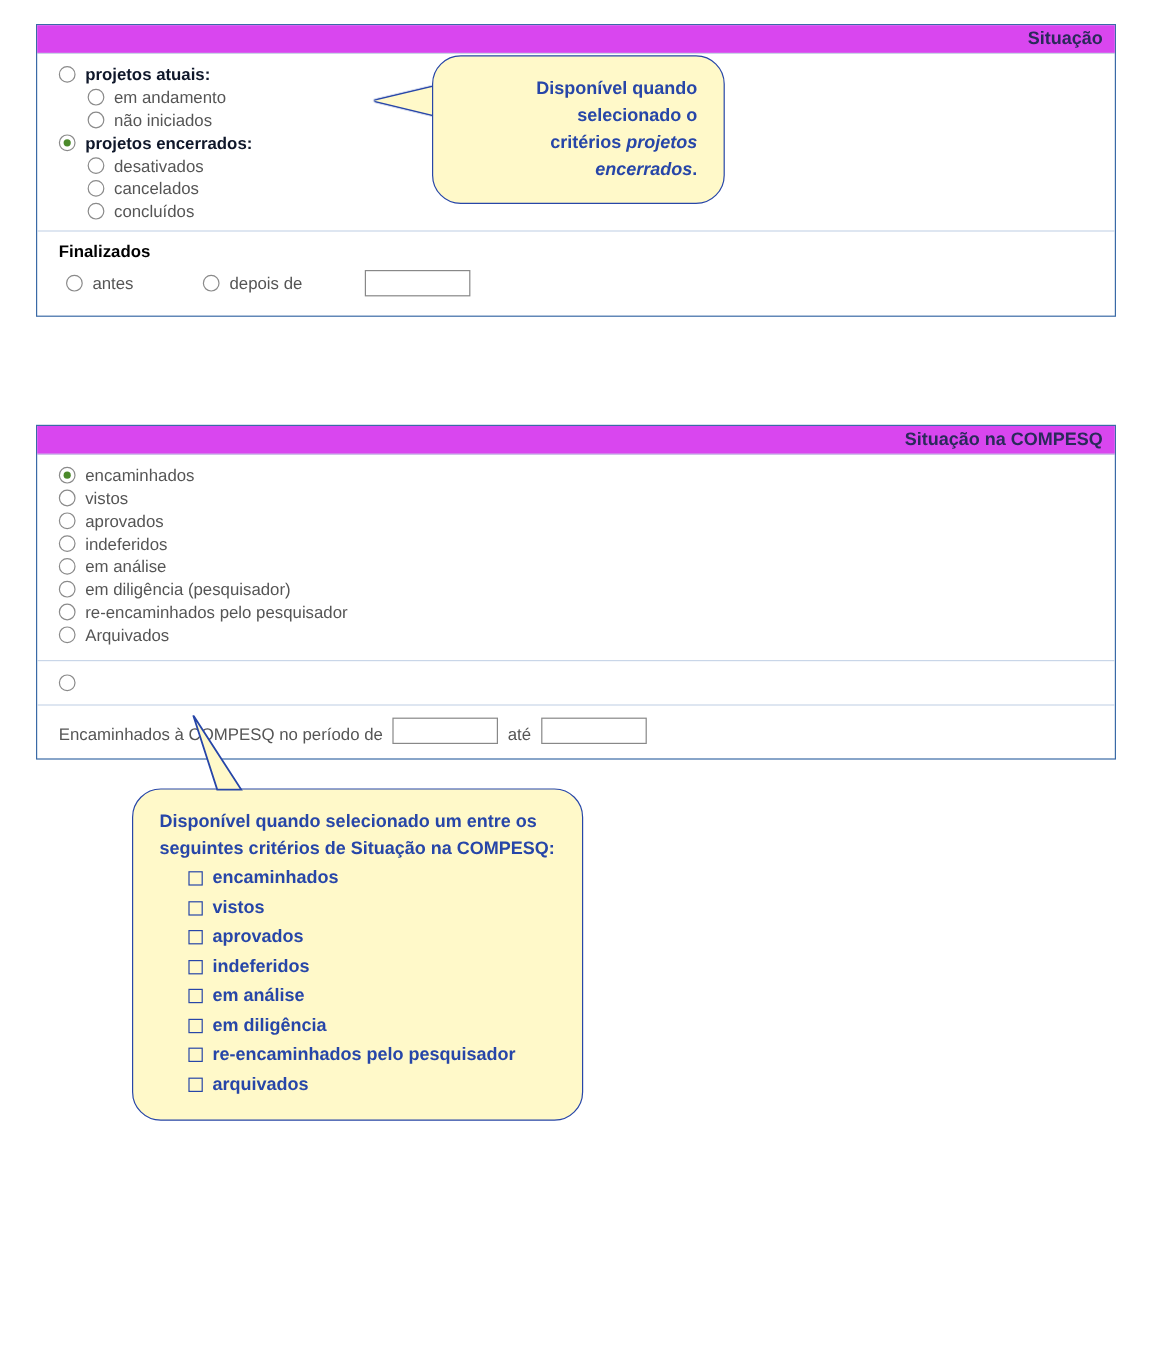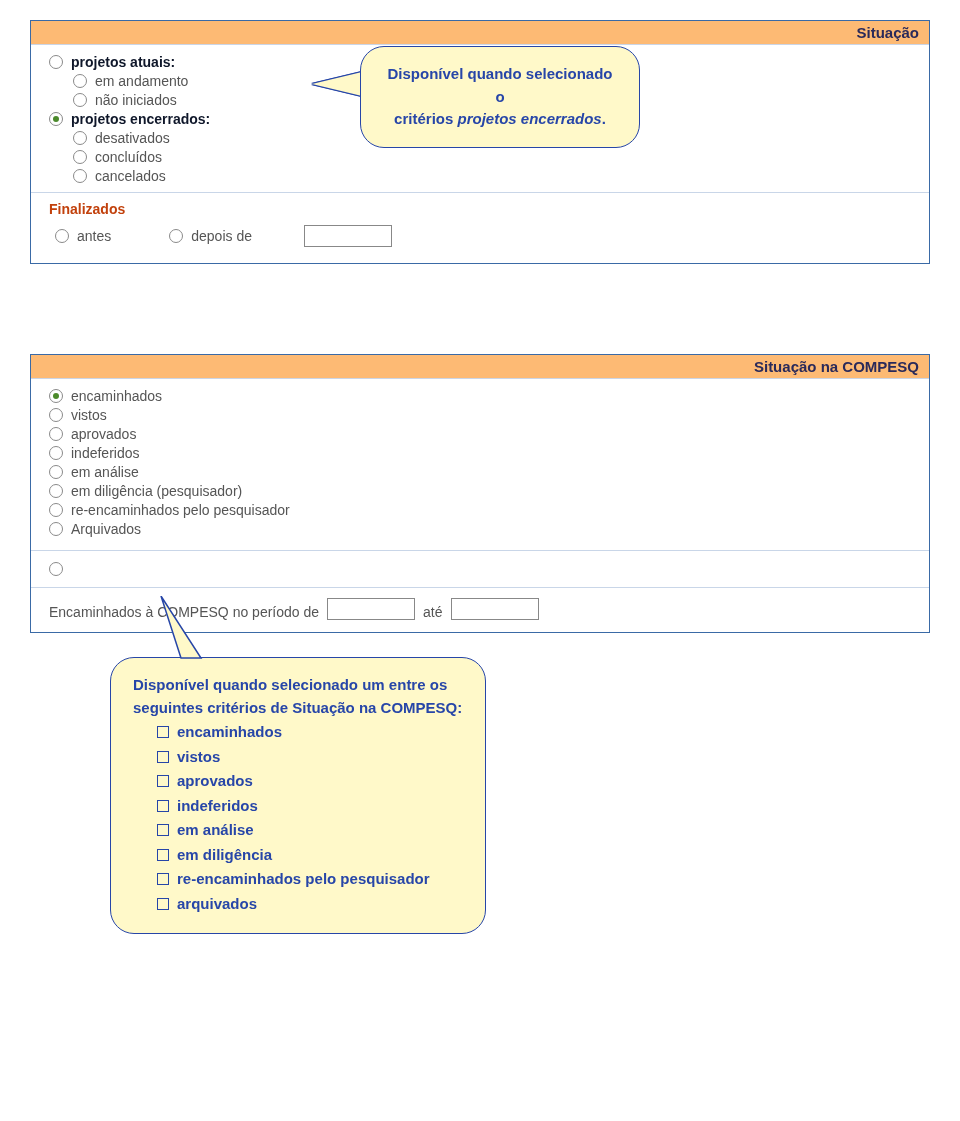--- a/index.html
+++ b/index.html
@@ -11,21 +11,21 @@
     color: #555;
     background: #fff;
     width: 960px;
   }
   .panel {
     border: 1px solid #3a6aa6;
     background: #fff;
     margin-bottom: 90px;
   }
   .panel-header {
-    background: #fdba74;
+    background: #d946ef;
     color: #2a2a5a;
     font-weight: bold;
     text-align: right;
     padding: 3px 10px;
     font-size: 15px;
     border-bottom: 1px solid #cbd5e6;
   }
   .panel-body {
     padding: 6px 18px 10px 18px;
   }
@@ -55,21 +55,21 @@
     display: block;
   }
   .bold { font-weight: bold; color: #0f172a; }
   .sub { margin-left: 24px; }
   .sep {
     border-top: 1px solid #c9d6e8;
     margin: 8px -18px;
   }
   .finalizados-label {
     font-weight: bold;
-    color: #c2410c;
+    color: #000000;
     margin: 6px 0 4px 0;
   }
   .inline-row {
     display: flex;
     gap: 22px;
     padding: 4px 0 6px 6px;
   }
   .text-input {
     width: 88px;
     height: 22px;
@@ -94,22 +94,22 @@
     padding: 16px 22px;
     color: #2746a8;
     font-family: Arial, sans-serif;
     font-weight: bold;
     font-size: 15px;
     line-height: 1.5;
   }
   .callout1 {
     top: 26px;
     left: 330px;
-    width: 280px;
-    text-align: center;
+    width: 244px;
+    text-align: right;
   }
   .callout .italic { font-style: italic; }
   .callout2 {
     position: relative;
     margin: 24px 0 0 80px;
     width: 376px;
     text-align: left;
   }
   .callout2 .co-body {
     font-weight: bold;
@@ -179,25 +179,25 @@
         <span class="radio checked"></span>
         <span class="bold">projetos encerrados:</span>
       </div>
       <div class="sub">
         <div class="radio-row">
           <span class="radio"></span>
           <span>desativados</span>
         </div>
         <div class="radio-row">
           <span class="radio"></span>
+          <span>cancelados</span>
+        </div>
+        <div class="radio-row">
+          <span class="radio"></span>
           <span>concluídos</span>
-        </div>
-        <div class="radio-row">
-          <span class="radio"></span>
-          <span>cancelados</span>
         </div>
       </div>
       <div class="sep"></div>
       <div class="finalizados-label">Finalizados</div>
       <div class="inline-row">
         <div class="radio-row" style="margin:0;">
           <span class="radio"></span>
           <span>antes</span>
         </div>
         <div style="width:14px;"></div>

